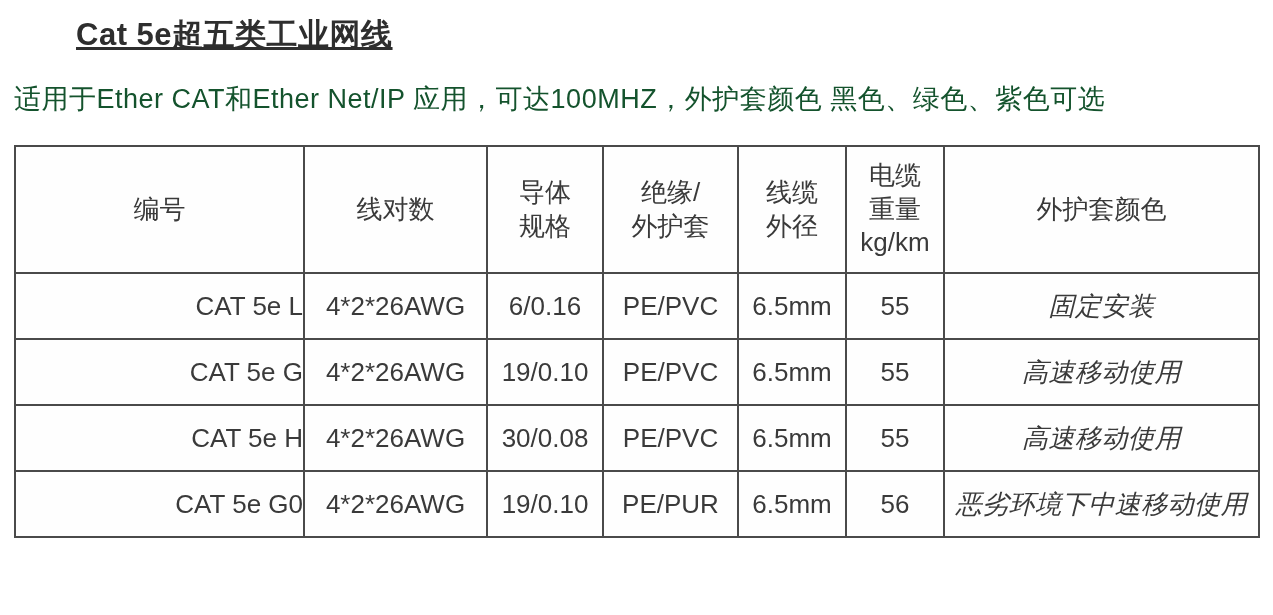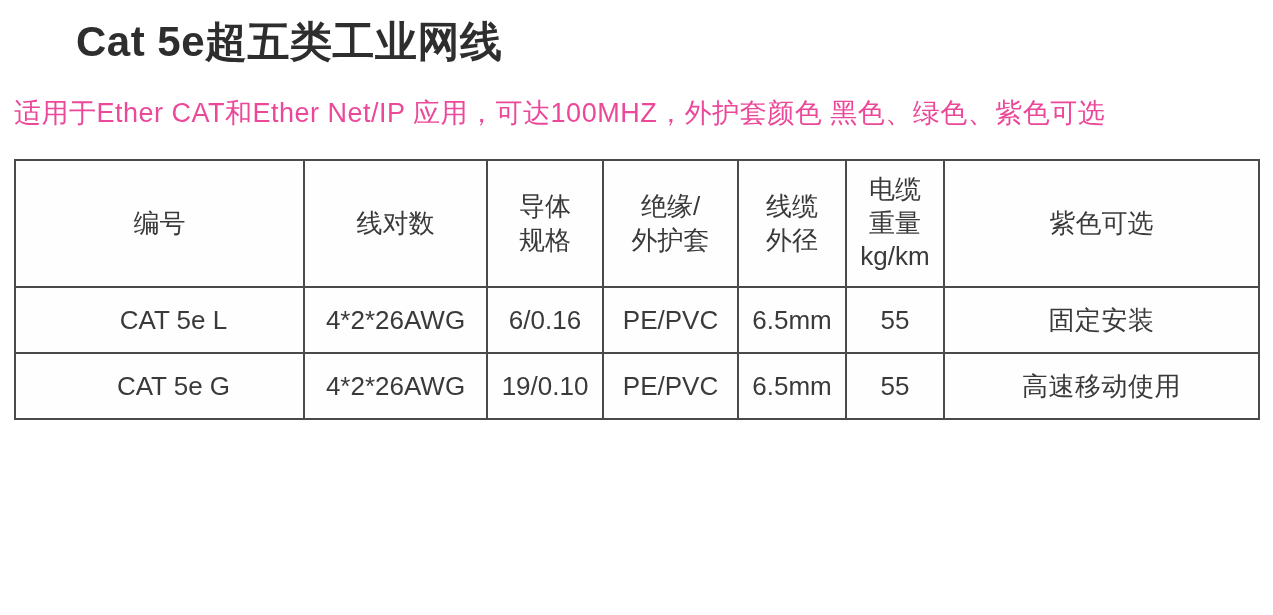--- a/index.html
+++ b/index.html
@@ -12,31 +12,32 @@
   .page {
     position: relative;
     width: 1273px;
     height: 615px;
     background: #ffffff;
     overflow: hidden;
   }
   .title {
     margin: 0;
     padding: 14px 16px 0 76px;
-    font-size: 42px;
+    font-size: 31px;
     font-weight: 600;
     color: #2e2e2e;
     letter-spacing: 0.5px;
+    text-decoration: underline;
   }
   .subtitle {
     margin: 0;
     padding: 25px 0 0 14px;
     font-size: 27px;
     font-weight: 400;
-    color: #ec4899;
+    color: #14532d;
     letter-spacing: 0.5px;
     white-space: nowrap;
   }
   table.spec-table {
     border-collapse: collapse;
     table-layout: fixed;
     margin: 28px 0 0 14px;
     width: 1244px;
     background: #fefefe;
   }
@@ -51,24 +52,24 @@
     overflow: hidden;
   }
   .spec-table thead tr { height: 127px; }
   .spec-table tbody tr { height: 66px; }
   .spec-table th.multiline { white-space: pre-line; line-height: 1.3; }
   .spec-table td.cell-left,
   .spec-table th.head-model {
     text-align: center;
   }
   .spec-table td.cell-left {
-    text-align: center;
+    text-align: right;
     padding-left: 28px;
   }
-  .spec-table td.cell-scenario { letter-spacing: 0.5px; }
+  .spec-table td.cell-scenario { letter-spacing: 0.5px; font-style: italic; }
 </style>
 </head>
 <body>
 
 <div class="page">
 
   <h1 class="title">Cat 5e超五类工业网线</h1>
 
   <p class="subtitle">适用于Ether CAT和Ether Net/IP 应用，可达100MHZ，外护套颜色 黑色、绿色、紫色可选</p>
 
@@ -88,21 +89,21 @@
         <th class="multiline">线对数</th>
         <th class="multiline">导体
 规格</th>
         <th class="multiline">绝缘/
 外护套</th>
         <th class="multiline">线缆
 外径</th>
         <th class="multiline">电缆
 重量
 kg/km</th>
-        <th class="multiline">紫色可选</th>
+        <th class="multiline">外护套颜色</th>
       </tr>
     </thead>
     <tbody>
       <tr>
         <td class="cell-left">CAT 5e L</td>
         <td>4*2*26AWG</td>
         <td>6/0.16</td>
         <td>PE/PVC</td>
         <td>6.5mm</td>
         <td>55</td>
@@ -110,16 +111,34 @@
       </tr>
       <tr>
         <td class="cell-left">CAT 5e G</td>
         <td>4*2*26AWG</td>
         <td>19/0.10</td>
         <td>PE/PVC</td>
         <td>6.5mm</td>
         <td>55</td>
         <td class="cell-scenario">高速移动使用</td>
       </tr>
+      <tr>
+        <td class="cell-left">CAT 5e H</td>
+        <td>4*2*26AWG</td>
+        <td>30/0.08</td>
+        <td>PE/PVC</td>
+        <td>6.5mm</td>
+        <td>55</td>
+        <td class="cell-scenario">高速移动使用</td>
+      </tr>
+      <tr>
+        <td class="cell-left">CAT 5e G0</td>
+        <td>4*2*26AWG</td>
+        <td>19/0.10</td>
+        <td>PE/PUR</td>
+        <td>6.5mm</td>
+        <td>56</td>
+        <td class="cell-scenario">恶劣环境下中速移动使用</td>
+      </tr>
     </tbody>
   </table>
 
 </div>
 
 </body></html>

